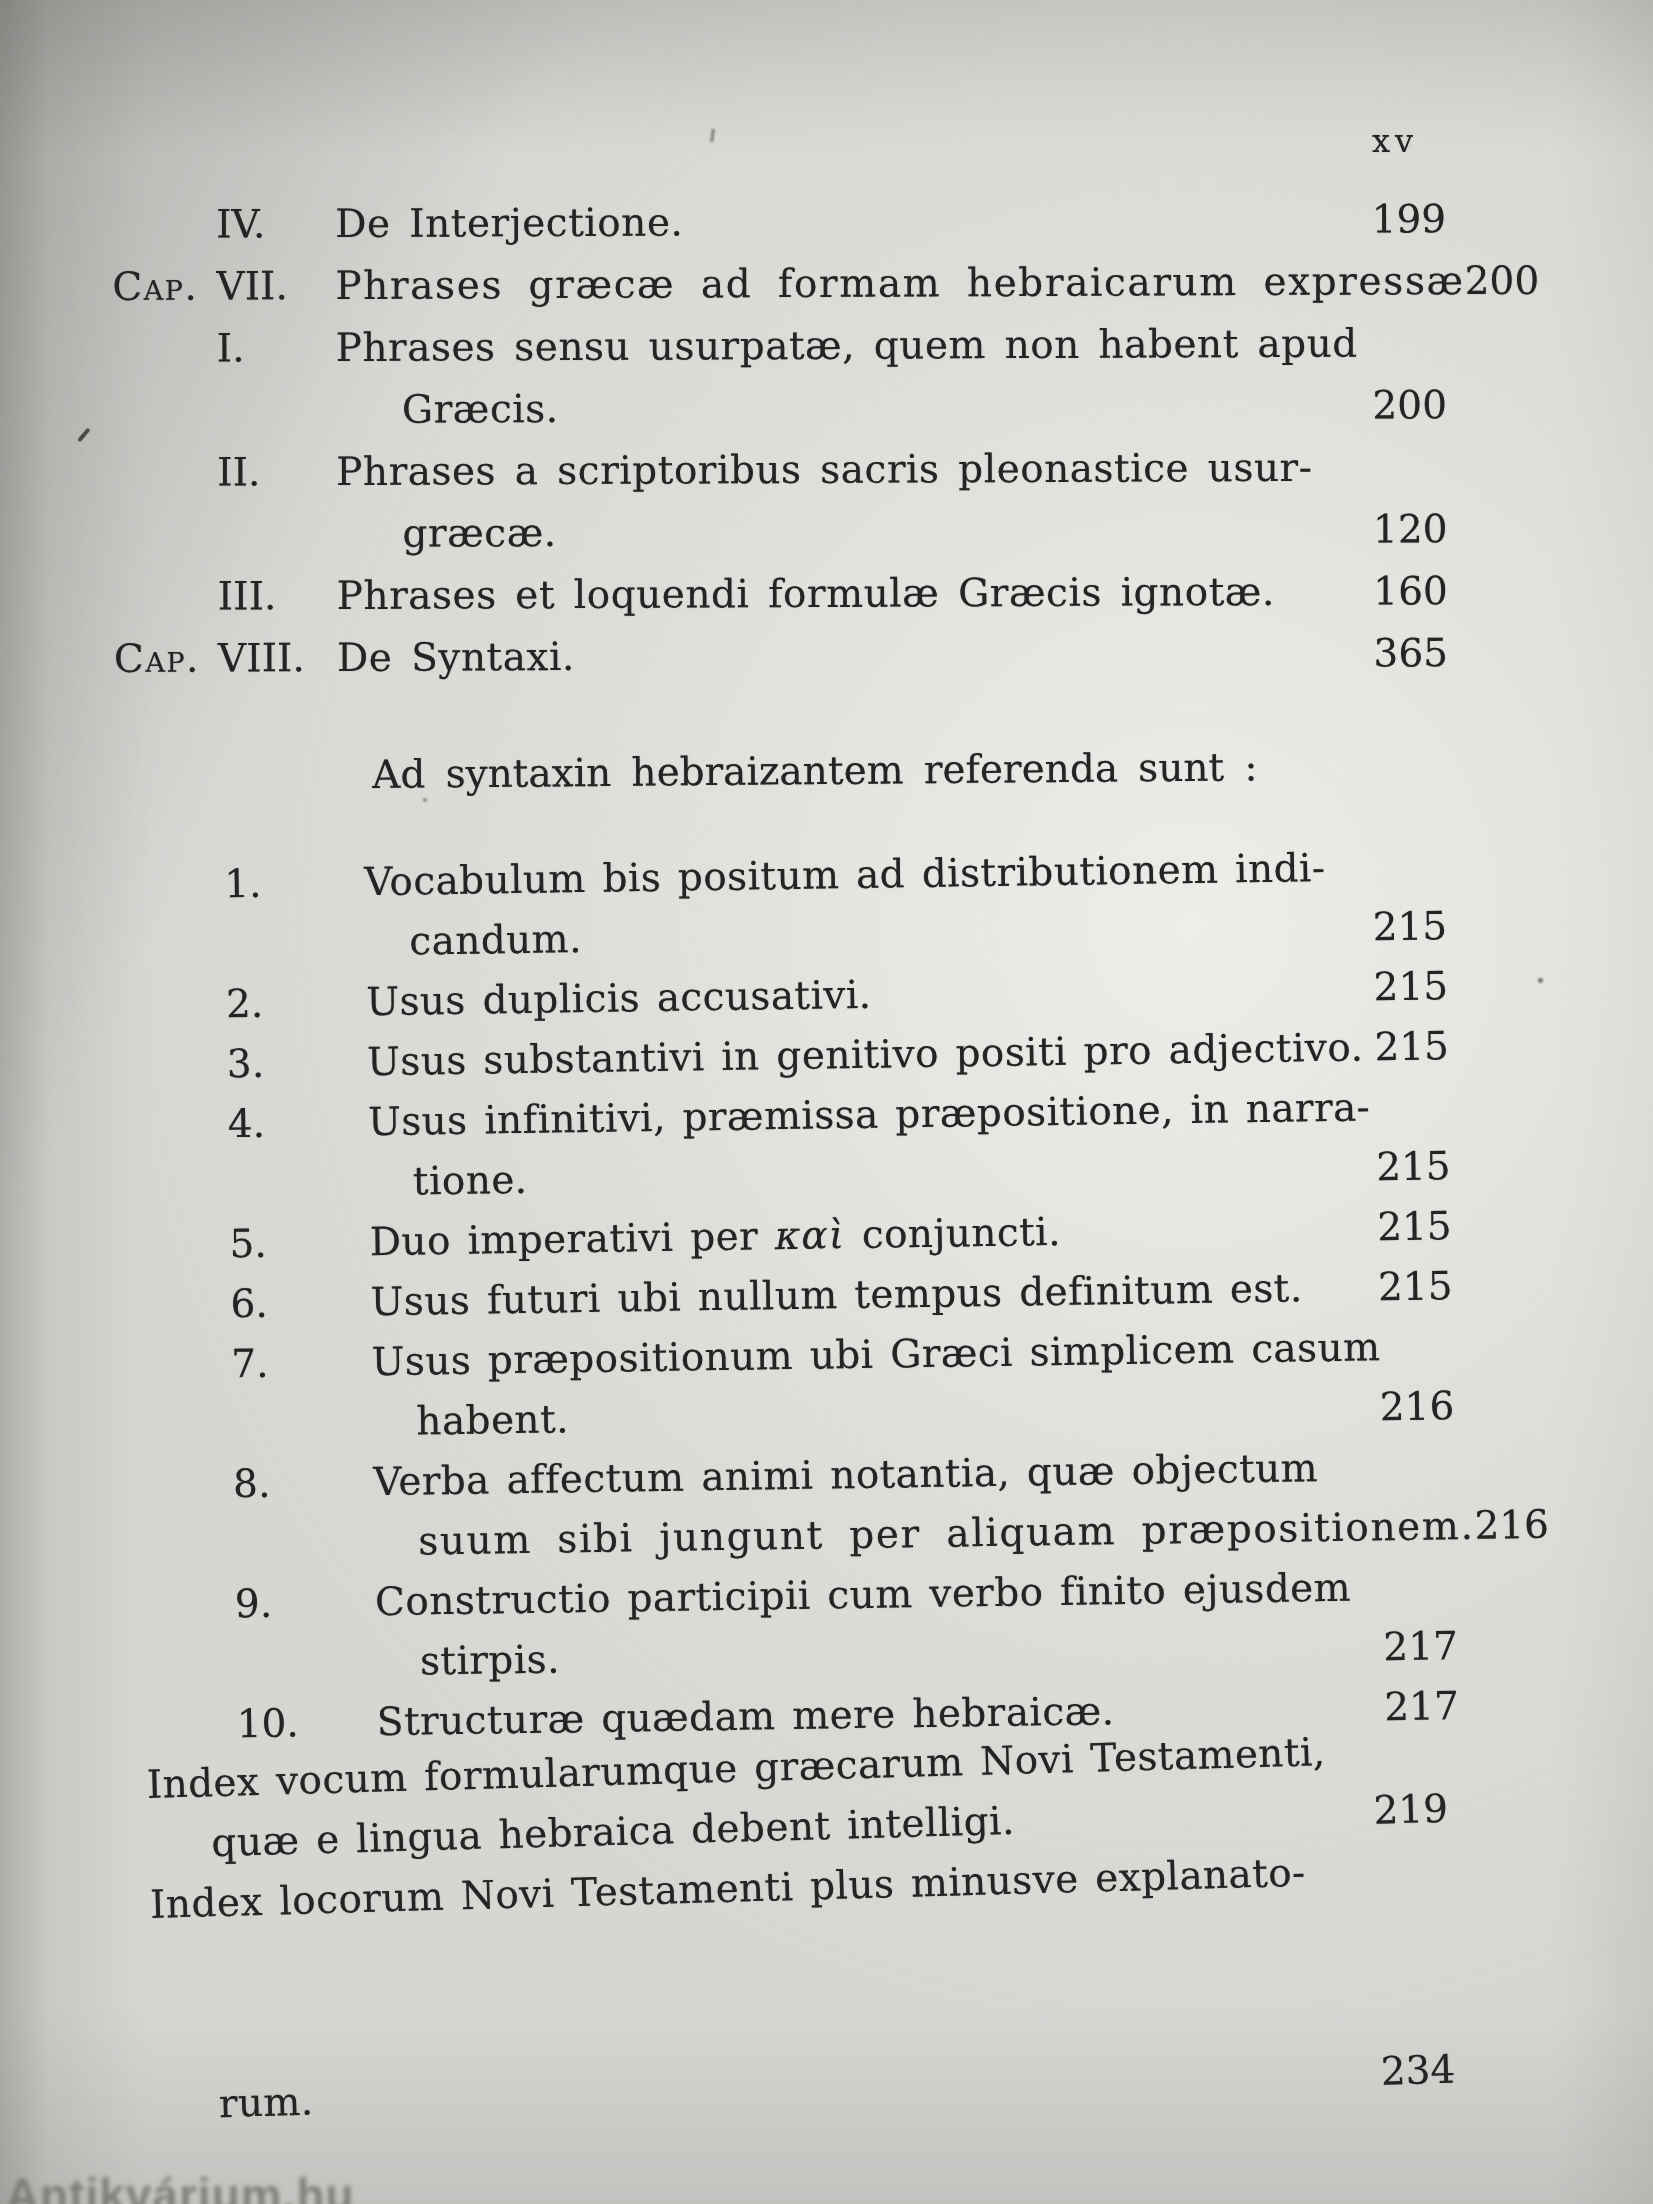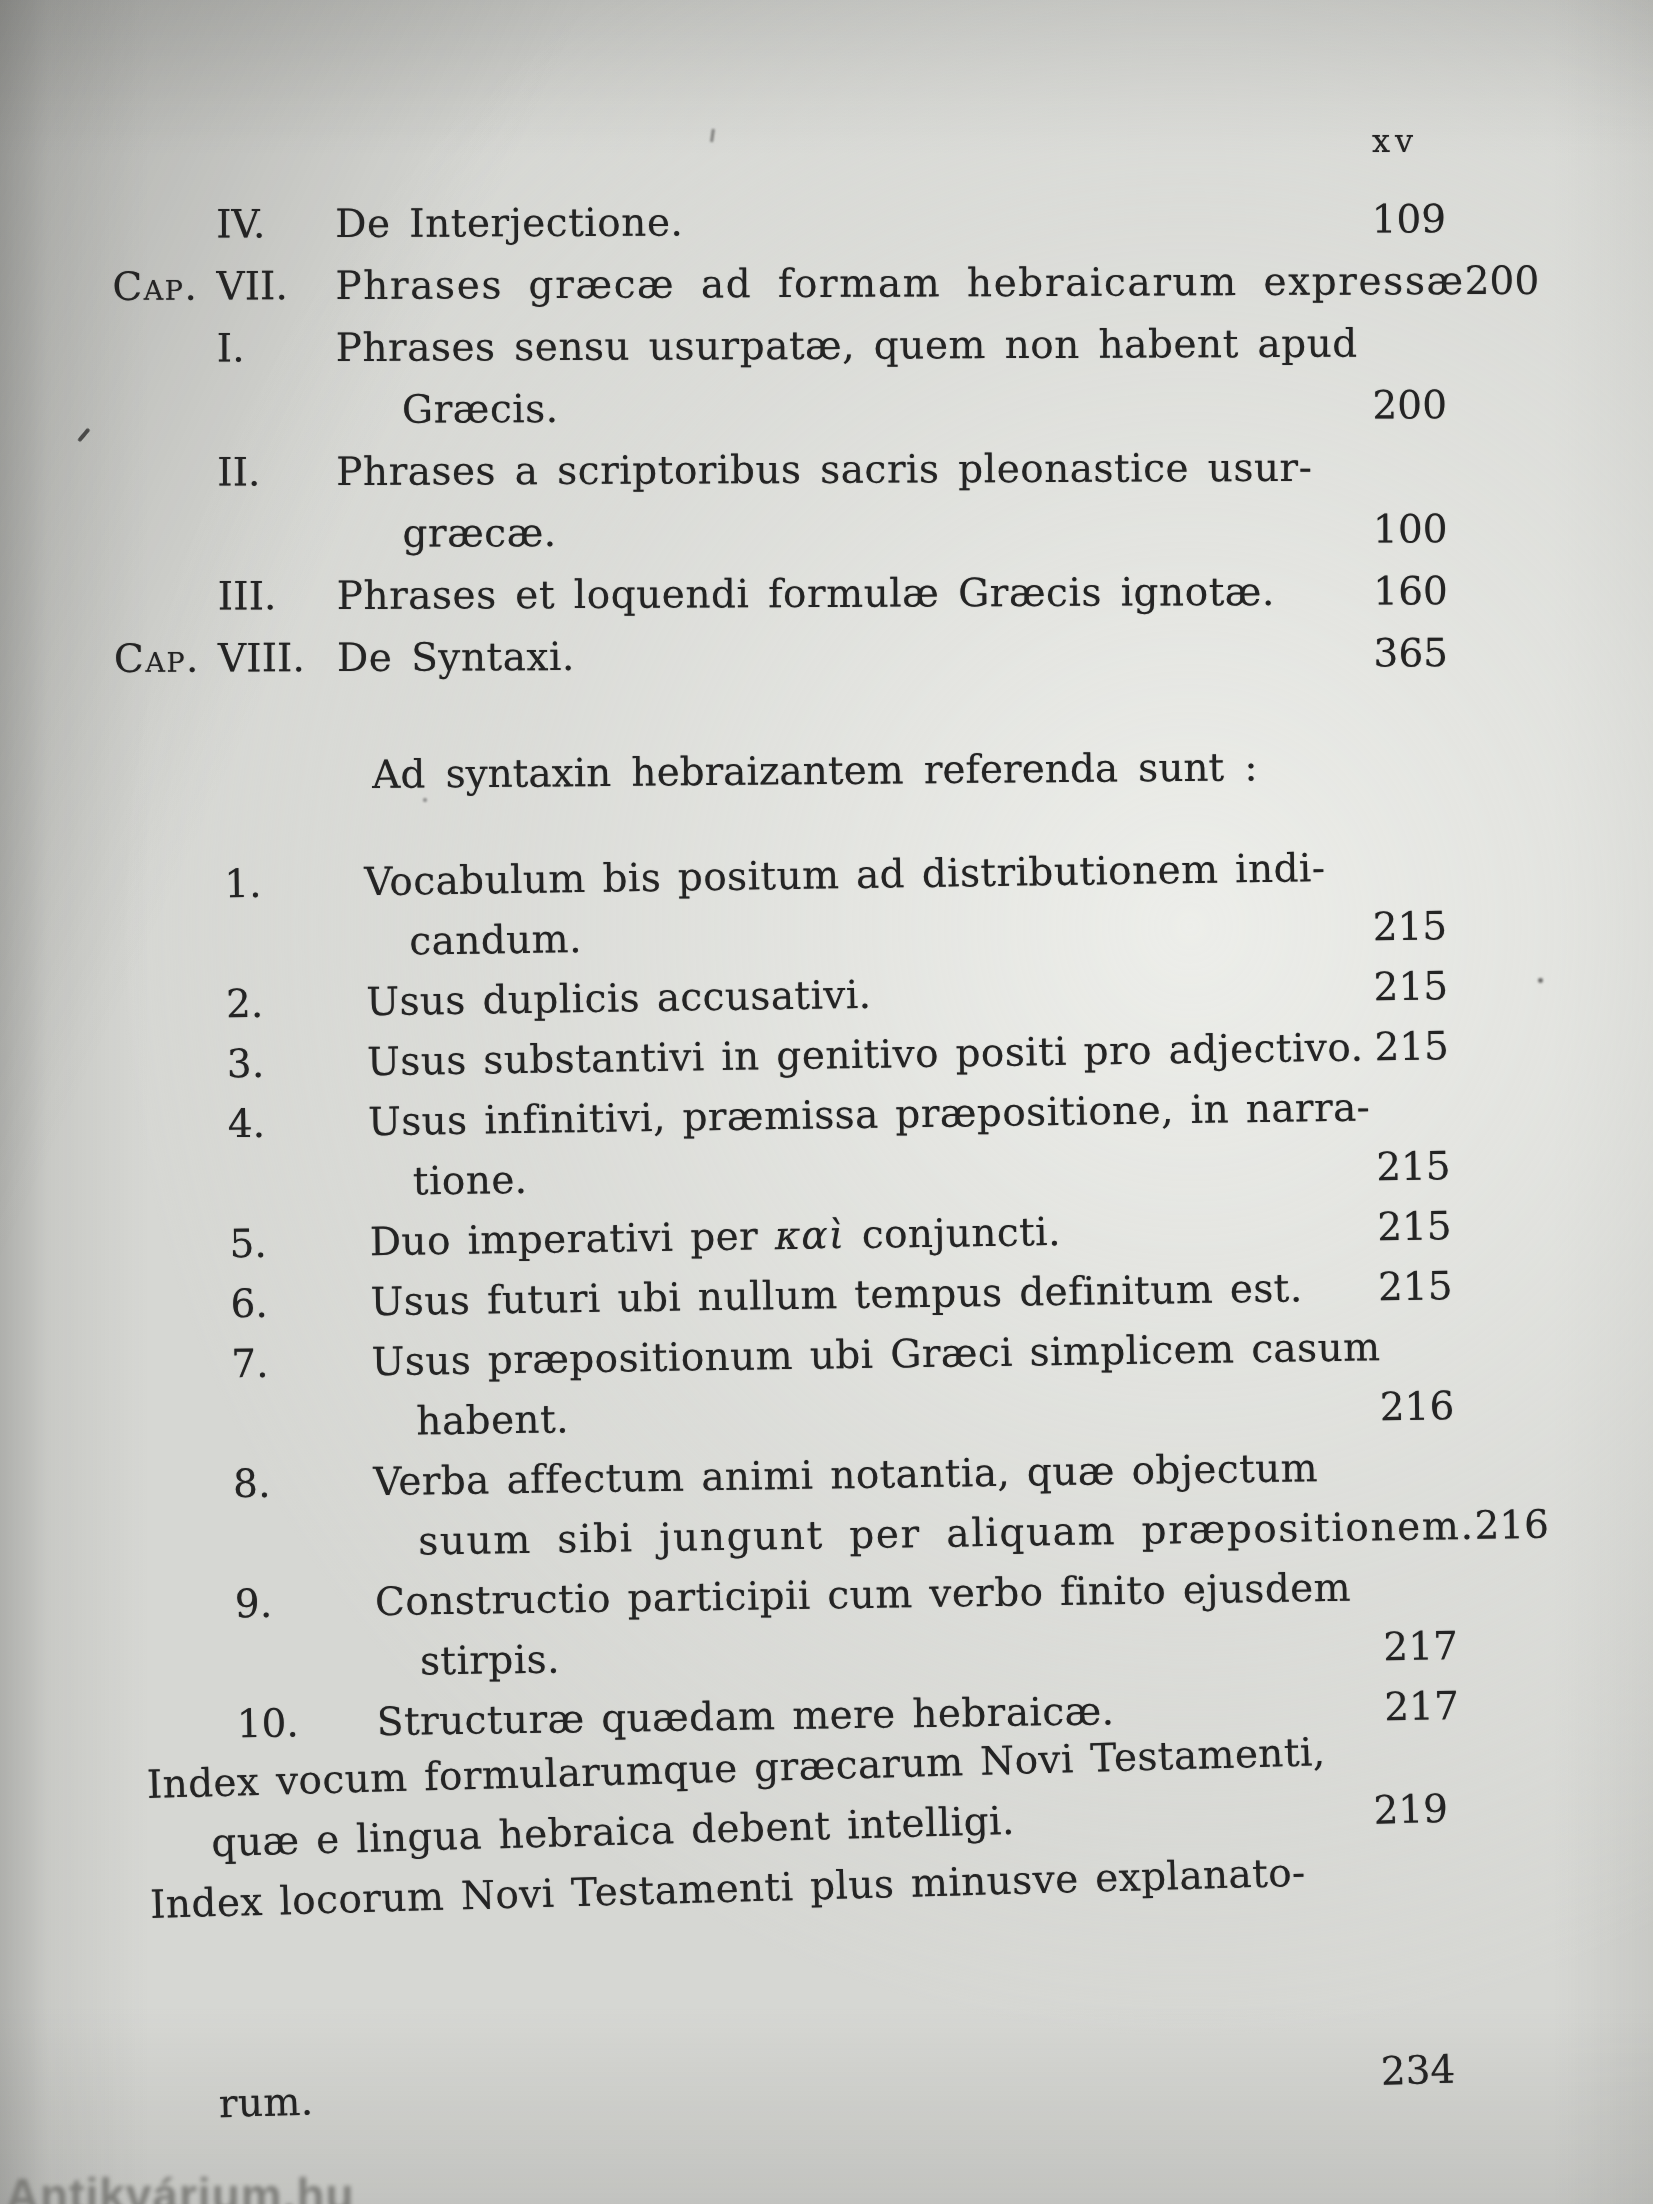--- a/index.html
+++ b/index.html
@@ -62,21 +62,21 @@
 <div id="sheet">
 
   <div id="folio">xv</div>
 
   <div class="sec sec-top">
 
   <div class="row">
         <span class="label"></span>
         <span class="num">IV.</span>
         <span class="text"><span>De Interjectione.</span><span></span><i class="greek"></i><span></span></span>
-        <span class="page">109</span>
+        <span class="page">199</span>
       </div>
       <div class="row tight">
         <span class="label">Cap.</span>
         <span class="num">VII.</span>
         <span class="text"><span>Phrases græcæ ad formam hebraicarum expressæ</span><span></span><i class="greek"></i><span></span></span>
         <span class="page">200</span>
       </div>
       <div class="row">
         <span class="label"></span>
         <span class="num">I.</span>
@@ -92,21 +92,21 @@
       <div class="row">
         <span class="label"></span>
         <span class="num">II.</span>
         <span class="text"><span>Phrases a scriptoribus sacris pleonastice usur-</span><span></span><i class="greek"></i><span></span></span>
         <span class="page"></span>
       </div>
       <div class="row indent">
         <span class="label"></span>
         <span class="num"></span>
         <span class="text"><span>græcæ.</span><span></span><i class="greek"></i><span></span></span>
-        <span class="page">100</span>
+        <span class="page">120</span>
       </div>
       <div class="row">
         <span class="label"></span>
         <span class="num">III.</span>
         <span class="text"><span>Phrases et loquendi formulæ Græcis ignotæ.</span><span></span><i class="greek"></i><span></span></span>
         <span class="page">160</span>
       </div>
       <div class="row">
         <span class="label">Cap.</span>
         <span class="num">VIII.</span>

